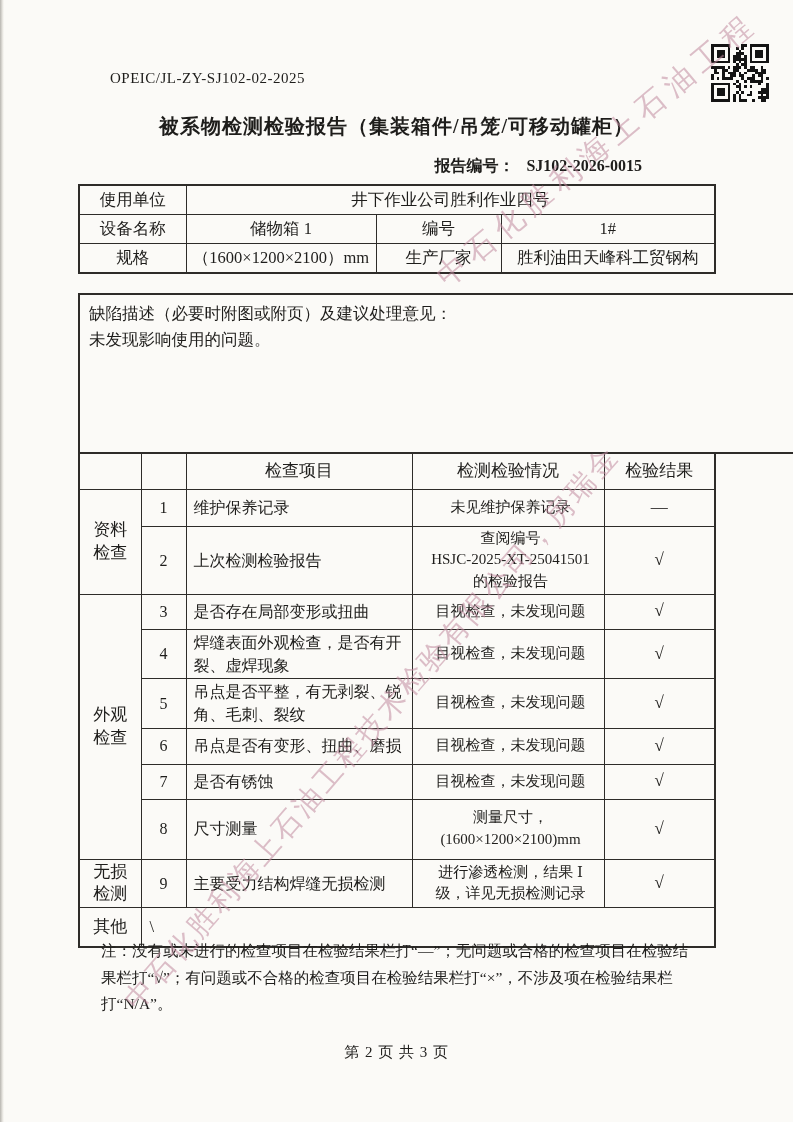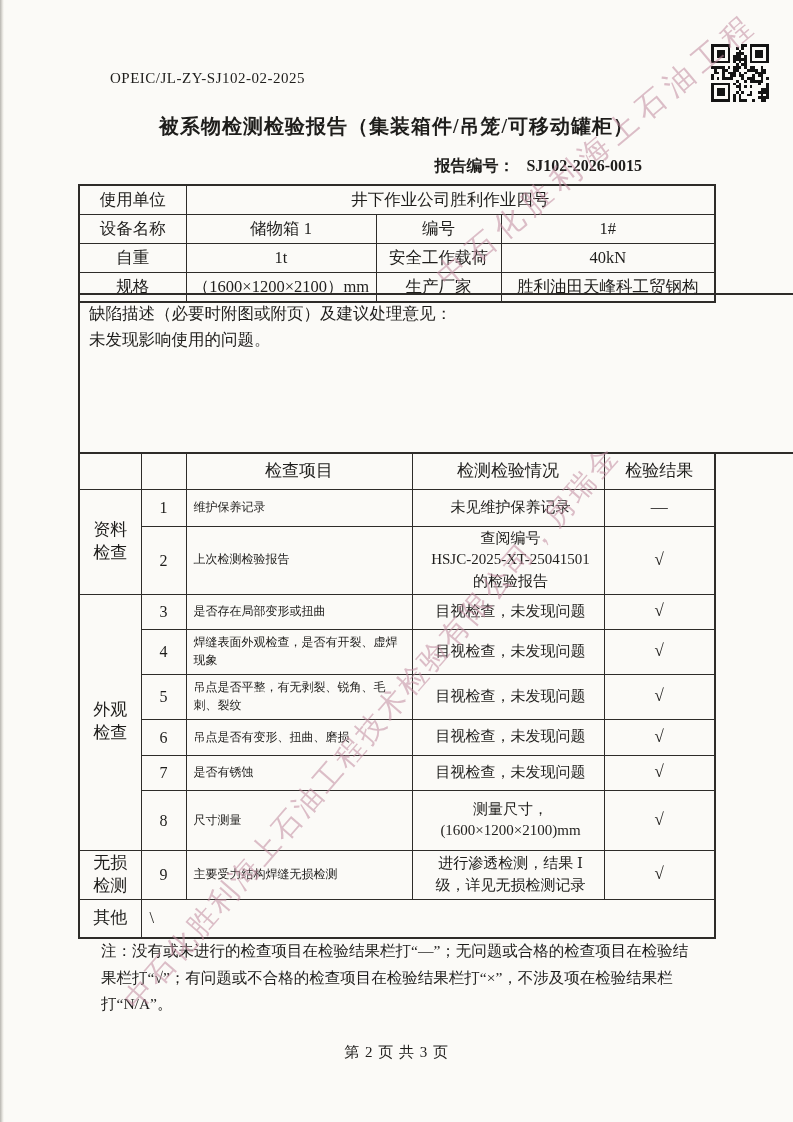--- a/index.html
+++ b/index.html
@@ -28,21 +28,21 @@
   #info-table td{height:26px}
 
   .defect{position:absolute;left:78px;top:293px;width:768px;height:161px;
     border:2px solid #2e2c29;box-sizing:border-box;background:transparent;
     font-size:16.5px;line-height:1.55;padding:6px 9px;text-align:left}
 
   #inspection-table{top:452px}
   .hd{font-weight:400;font-size:17px}
   .grp{font-size:17px;line-height:1.35}
   .num-cell{font-size:16px}
-  .item-cell{text-align:left;padding-left:7px;padding-right:3px;font-size:12px}
+  .item-cell{text-align:left;padding-left:7px;padding-right:3px;font-size:16px}
   .sit-cell{text-align:center;padding-left:9px;padding-right:4px;font-size:15px}
   .res-cell{font-size:17px}
   .other-cell{text-align:left;padding-left:8px}
   .pre{white-space:pre-line}
 
   .note{position:absolute;left:101px;top:938px;width:594px;font-size:15.5px;
     line-height:1.72;text-align:left}
   .footer{position:absolute;left:0;top:1043px;width:100%;text-align:center;
     font-size:15px;letter-spacing:1px}
 
@@ -220,26 +220,20 @@
     <td>使用单位</td>
     <td colspan="3">井下作业公司胜利作业四号</td>
   </tr>
   <tr>
     <td>设备名称</td>
     <td>储物箱 1</td>
     <td>编号</td>
     <td>1#</td>
   </tr>
   <tr>
-    <td>自重</td>
-    <td>1t</td>
-    <td>安全工作载荷</td>
-    <td>40kN</td>
-  </tr>
-  <tr>
     <td>规格</td>
     <td>（1600×1200×2100）mm</td>
     <td>生产厂家</td>
     <td>胜利油田天峰科工贸钢构</td>
   </tr>
 </tbody>
   </table>
 
 <div class="defect">
   <div>缺陷描述（必要时附图或附页）及建议处理意见：</div>

